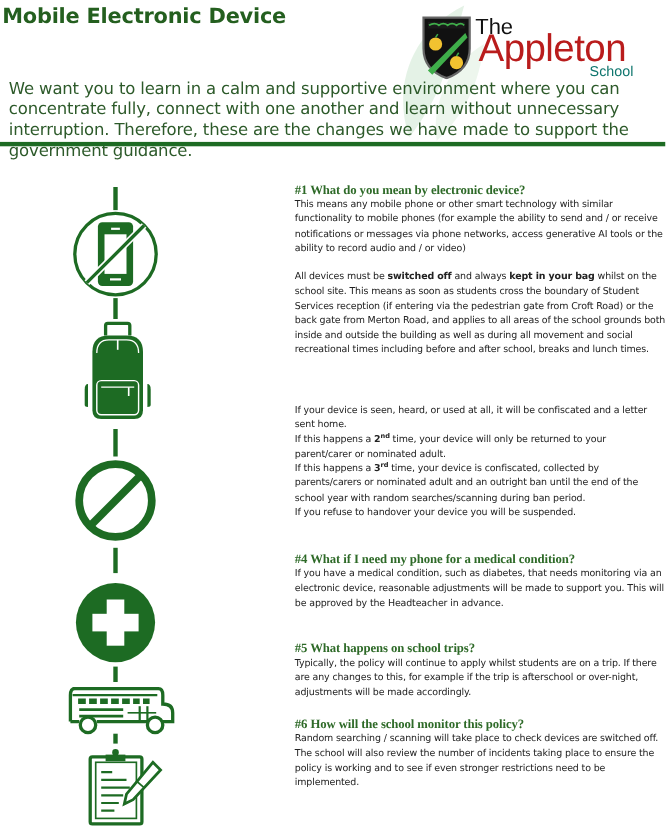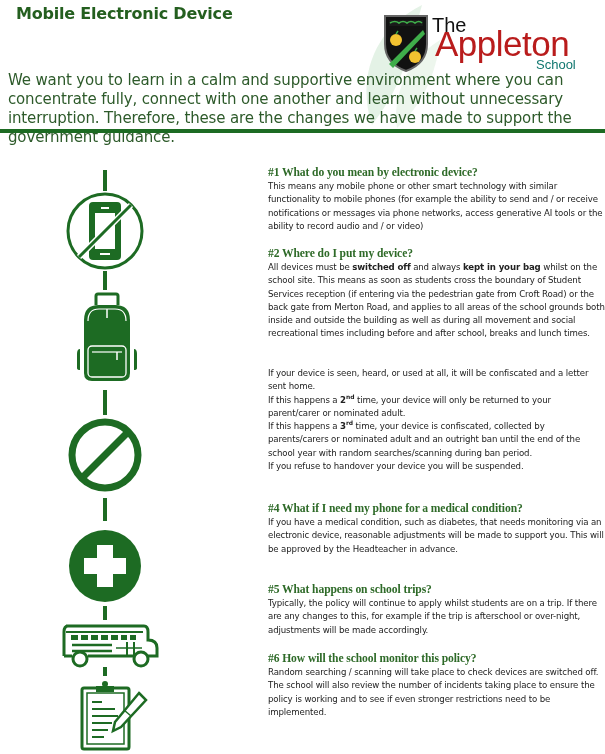--- a/index.html
+++ b/index.html
@@ -1,17 +1,17 @@
 <!DOCTYPE html>
 <html><head>
 <meta charset="utf-8">
 <style>
   html, body { margin:0; padding:0; background:#ffffff; }
   body { width:605px; height:754px; position:relative; overflow:hidden; font-family:"DejaVu Sans", sans-serif; color:#222; }
-  .title { position:absolute; left:16px; top:4px; font-family:"DejaVu Sans", sans-serif; font-weight:bold; font-size:16px; color:#245f1f; letter-spacing:-0.2px; }
+  .title { position:absolute; left:2px; top:4px; font-family:"DejaVu Sans", sans-serif; font-weight:bold; font-size:19px; color:#245f1f; letter-spacing:-0.2px; }
   .leaf { position:absolute; opacity:0.55; }
   .logo { position:absolute; left:383px; top:14px; width:210px; height:60px; }
   .logo .the { position:absolute; left:49px; top:0px; font-family:"Liberation Sans", sans-serif; font-size:20px; color:#111; }
   .logo .appleton { position:absolute; left:52px; top:10px; font-family:"Liberation Sans", sans-serif; font-size:35px; color:#b91c1c; letter-spacing:-0.5px; }
   .logo .school { position:absolute; left:153px; top:43px; font-family:"Liberation Sans", sans-serif; font-size:13px; color:#0f766e; }
   .intro { position:absolute; left:8px; top:71px; width:595px; font-family:"DejaVu Sans", sans-serif; font-size:15px; line-height:19px; color:#2d5a2a; letter-spacing:-0.15px; }
   .rule { position:absolute; left:0; top:129px; width:605px; height:4px; background:#1d6b23; }
   .icons { position:absolute; left:0; top:0; width:220px; height:754px; }
   .section { position:absolute; left:268px; width:337px; }
   .section h2 { margin:0; font-family:Liberation Serif, serif; font-weight:bold; font-size:11.6px; color:#2e6a28; letter-spacing:-0.1px; line-height:15px; }
@@ -131,21 +131,20 @@
     <line x1="124" y1="710" x2="131" y2="716" stroke="#1d6b23" stroke-width="1.5"></line>
   </g>
 </svg>
 
 <div class="section" style="top:165px;">
   <h2>#1 What do you mean by electronic device?</h2>
   <p>This means any mobile phone or other smart technology with similar functionality to mobile phones (for example the ability to send and / or receive notifications or messages via phone networks, access generative AI tools or the ability to record audio and / or video)</p>
 </div>
 
 <div class="section" style="top:246px;">
-  <h2>#2 Where do I put my device?</h2>
   <p><span>All devices must be </span><b>switched off</b><span> and always </span><b>kept in your bag</b><span> whilst on the school site. This means as soon as students cross the boundary of Student Services reception (if entering via the pedestrian gate from Croft Road) or the back gate from Merton Road, and applies to all areas of the school grounds both inside and outside the building as well as during all movement and social recreational times including before and after school, breaks and lunch times.</span></p>
 </div>
 
 <div class="section" style="top:367px;">
   <p>If your device is seen, heard, or used at all, it will be confiscated and a letter sent home.</p>
   <p><span>If this happens a </span><b>2</b><sup>nd</sup><span> time, your device will only be returned to your parent/carer or nominated adult.</span></p>
   <p><span>If this happens a </span><b>3</b><sup>rd</sup><span> time, your device is confiscated, collected by parents/carers or nominated adult and an outright ban until the end of the school year with random searches/scanning during ban period.</span></p>
   <p>If you refuse to handover your device you will be suspended.</p>
 </div>
 

